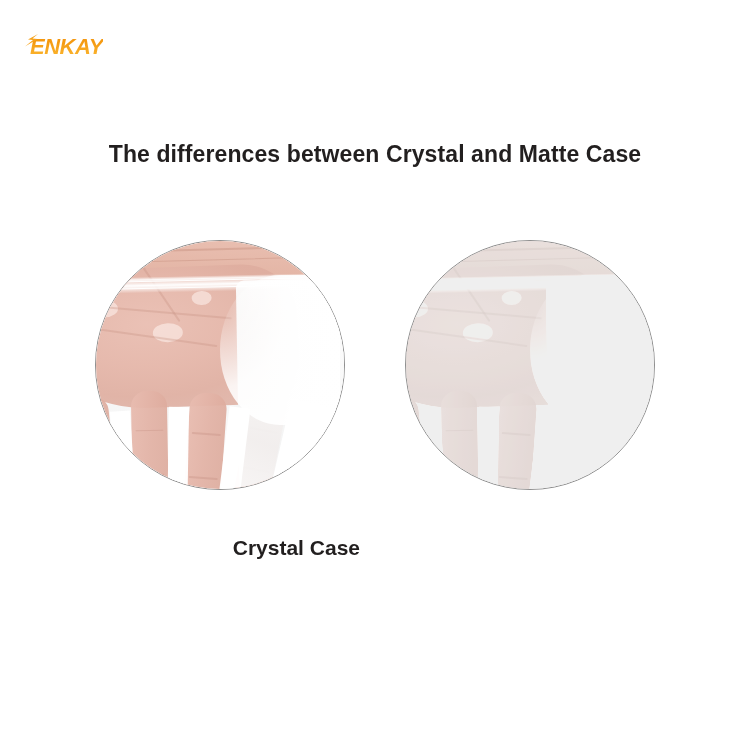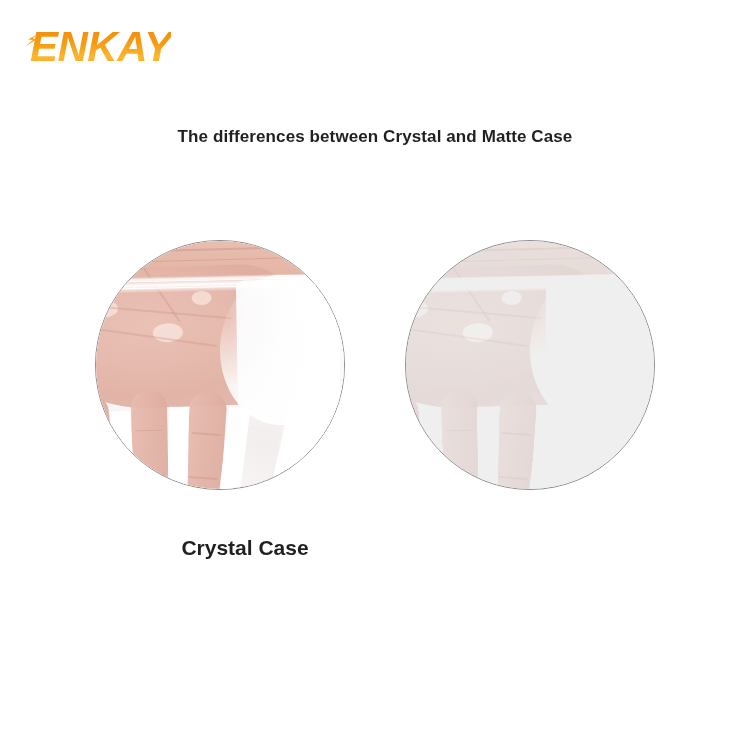--- a/index.html
+++ b/index.html
@@ -19,21 +19,21 @@
   
   #brand-logo {
     position: absolute;
     left: 30px;
     top: 26px;
     width: 160px;
     height: 42px;
   }
   #brand-logo .logo-text {
     font-family: "Liberation Sans", sans-serif;
-    font-size: 42px;
+    font-size: 22px;
     font-weight: bold;
     font-style: italic;
     letter-spacing: -0.5px;
     line-height: 42px;
     background: linear-gradient(180deg, #f08c0a 0%, #f59b12 40%, #fbb731 75%, #f7a81c 100%);
     -webkit-background-clip: text;
     background-clip: text;
     color: #f39c12;
     -webkit-text-fill-color: transparent;
     display: inline-block;
@@ -43,24 +43,24 @@
     left: -5px;
     top: 8px;
     width: 14px;
     height: 13px;
   }
 
   
   #page-title {
     position: absolute;
     left: 0;
-    top: 127px;
+    top: 141px;
     width: 750px;
     text-align: center;
-    font-size: 17px;
+    font-size: 23px;
     font-weight: bold;
     color: #221f1f;
     letter-spacing: 0.1px;
     white-space: nowrap;
   }
 
   
   .compare-panel {
     position: absolute;
     top: 240px;
@@ -281,21 +281,21 @@
   .panel-caption {
     position: absolute;
     top: 536px;
     width: 250px;
     text-align: center;
     font-size: 21px;
     font-weight: bold;
     color: #221f1f;
     white-space: nowrap;
   }
-  #caption-crystal { left: 120px; }
+  #caption-crystal { left: 110px; text-align: right; }
   #caption-matte   { left: 412px; }
 </style>
 </head>
 <body>
 
 <div id="page">
 
   <div id="brand-logo">
     <svg class="logo-spark" viewBox="0 0 14 13">
       <path d="M13 0 L3 5.5 L8 6 L0 12.5 L12.5 5 L7.5 4.6 Z" fill="#f6a21b"></path>

